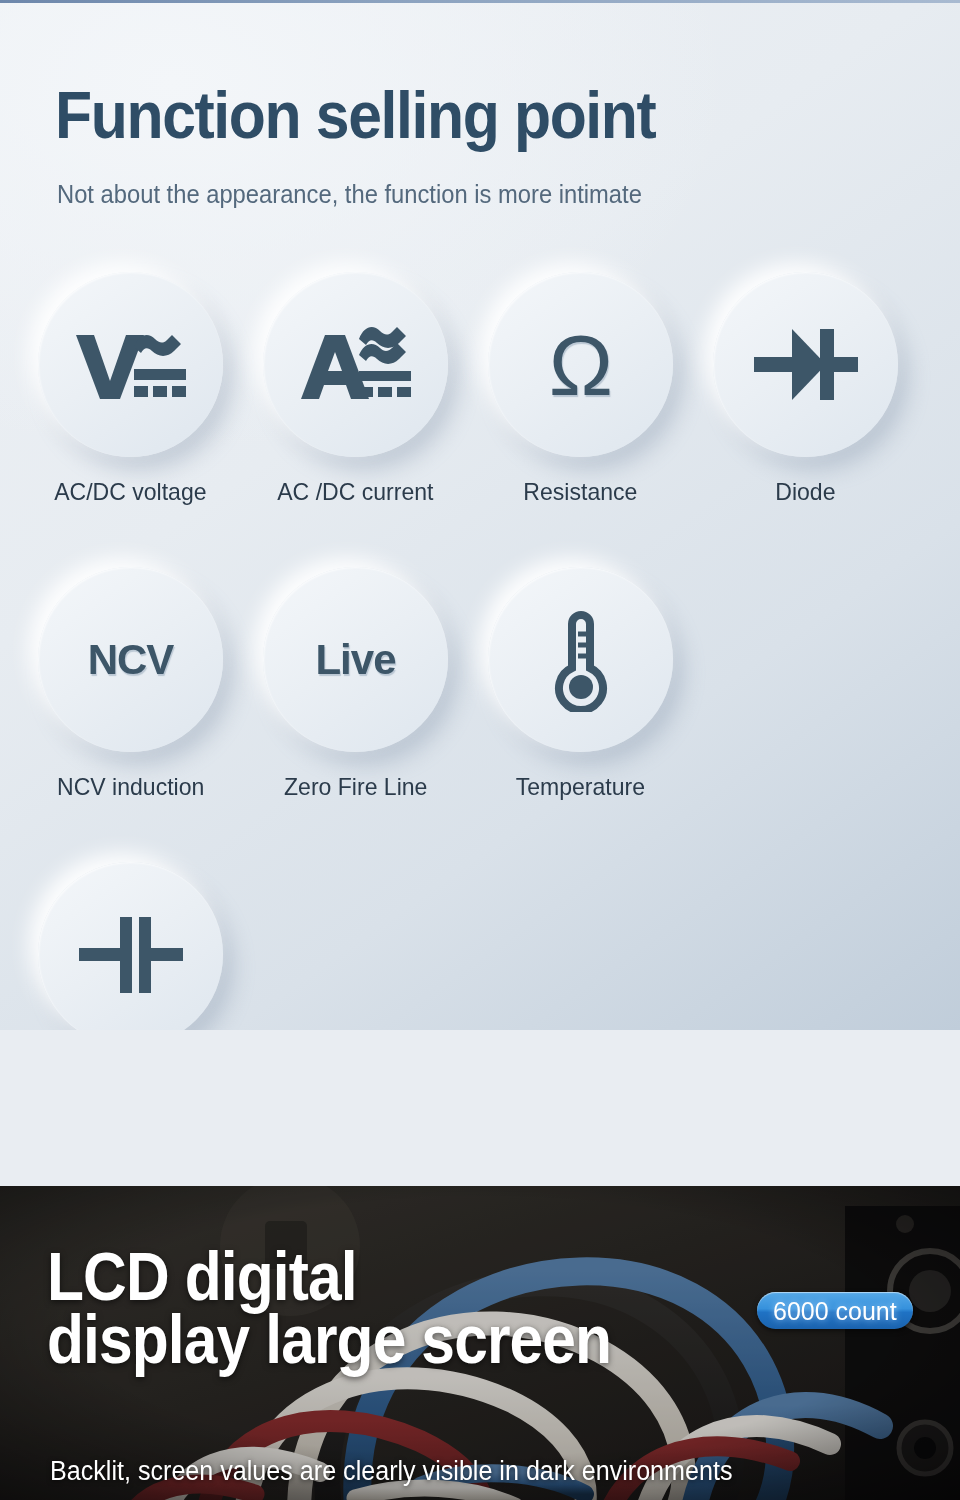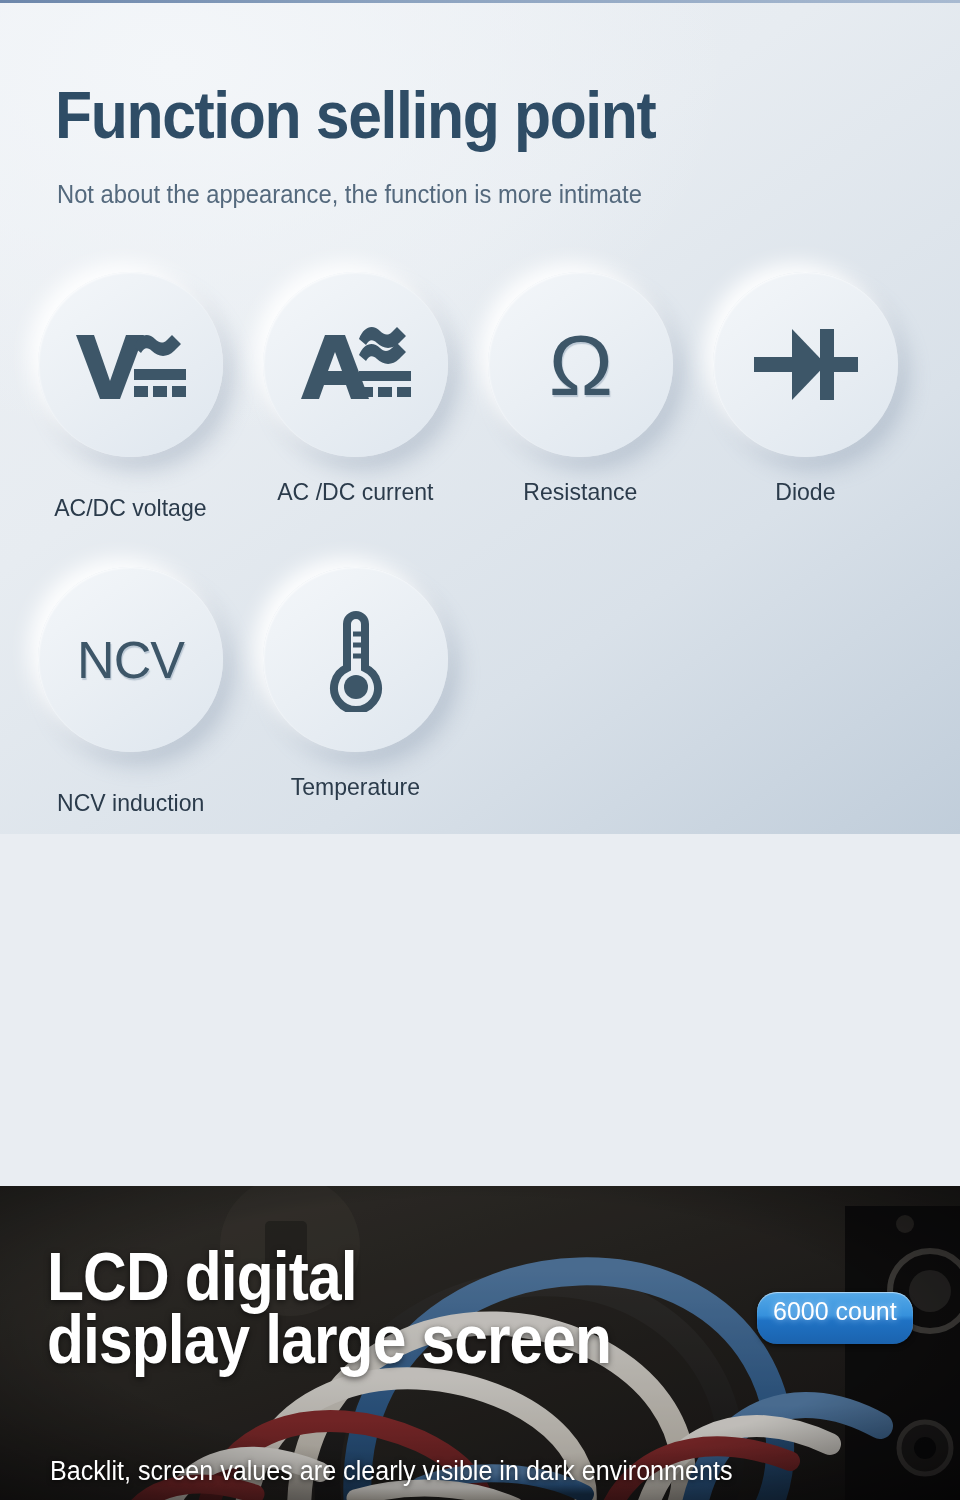--- a/index.html
+++ b/index.html
@@ -13,21 +13,21 @@
 
   
   .top-rule{
     position:absolute; top:0; left:0; width:960px; height:3px;
     background:linear-gradient(90deg,#6d87ab 0%,#8ba2bf 40%,#a8bad1 100%);
     z-index:40;
   }
 
   
   .features-panel{
-    position:absolute; top:0; left:0; width:960px; height:834px;
+    position:absolute; top:0; left:0; width:960px; height:1030px;
     background:
       radial-gradient(ellipse 900px 600px at 18% 8%, #f3f6f9 0%, rgba(243,246,249,0) 62%),
       linear-gradient(145deg,#eef1f5 0%,#e7ecf1 38%,#d9e1e9 70%,#c0cdda 100%);
     overflow:hidden;
   }
 
   .headline{
     position:absolute; left:55px; top:82px;
     font-size:66px; line-height:1;
     font-weight:700;
@@ -47,35 +47,35 @@
   
   .grid{
     position:absolute; left:0; top:272px; width:960px;
   }
   .row{
     display:flex; height:295px;
   }
   .cell{
     width:225px; display:flex; flex-direction:column; align-items:center;
   }
-  .cell:nth-child(1){ margin-left:18px;gap:16px; }
+  .cell:nth-child(1){ margin-left:18px; }
 
   .bubble{
     position:relative;
     width:185px; height:185px; border-radius:50%;
     background:linear-gradient(145deg,#f4f7fa 0%,#eaeff4 48%,#dee6ee 100%);
     box-shadow:
       -9px -9px 20px rgba(255,255,255,0.95),
       10px 13px 22px rgba(118,138,160,0.33),
       inset 1px 1px 2px rgba(255,255,255,0.7);
     display:flex; align-items:center; justify-content:center;
   }
   .bubble svg{ display:block; }
   .glyph{
-    font-size:52px; font-weight:400; color:#3d5668;
+    font-size:42px; font-weight:700; color:#3d5668;
     letter-spacing:-1px; line-height:1;
     text-shadow:1px 2px 1px rgba(150,168,186,0.55);
   }
 
   .caption{
     margin-top:21px;
     font-size:24px; color:#2b3b4b;
     transform:scaleX(0.96);
     white-space:nowrap; text-align:center;
   }
@@ -101,21 +101,21 @@
     position:absolute; left:50px; top:1458px;
     font-size:27px; line-height:1; color:#ffffff;
     transform:scaleX(0.93); transform-origin:left top;
     white-space:nowrap;
     text-shadow:0 1px 6px rgba(0,0,0,0.7);
     z-index:25;
   }
 
   .count-badge{
     position:absolute; left:757px; top:1292px;
-    padding:5px 16px 18px;
+    padding:5px 16px 3px;
     border-radius:20px;
     font-size:25px; color:#ffffff;
     background:linear-gradient(180deg,#56a9e8 0%,#3691dc 45%,#1f72c4 55%,#1b63ae 100%);
     box-shadow:
       0 2px 5px rgba(0,0,0,0.55),
       inset 0 1px 1px rgba(255,255,255,0.55);
     text-shadow:0 0 7px rgba(190,225,255,0.8);
     white-space:nowrap;
     z-index:30;
   }
@@ -191,20 +191,26 @@
     <div class="row">
 
 
       <div class="cell">
         <div class="bubble">
           <span class="glyph">NCV</span>
         </div>
         <div class="caption">NCV induction</div>
       </div>
 
+      <div class="cell">
+        <div class="bubble">
+          <span class="glyph">Live</span>
+        </div>
+        <div class="caption">Zero Fire Line</div>
+      </div>
 
       <div class="cell">
         <div class="bubble">
           <svg width="62" height="104" viewBox="0 0 62 104">
             <g fill="none" stroke="#3d5668" stroke-width="8">
               <path d="M40 60 L40 16 a9 9 0 0 0 -18 0 L22 60 a22 22 0 1 0 18 0 Z"></path>
               <path d="M28 26 L40 26 M28 37 L40 37 M28 48 L40 48" stroke-width="5"></path>
             </g>
             <circle cx="31" cy="79" r="12" fill="#3d5668"></circle>
           </svg>

